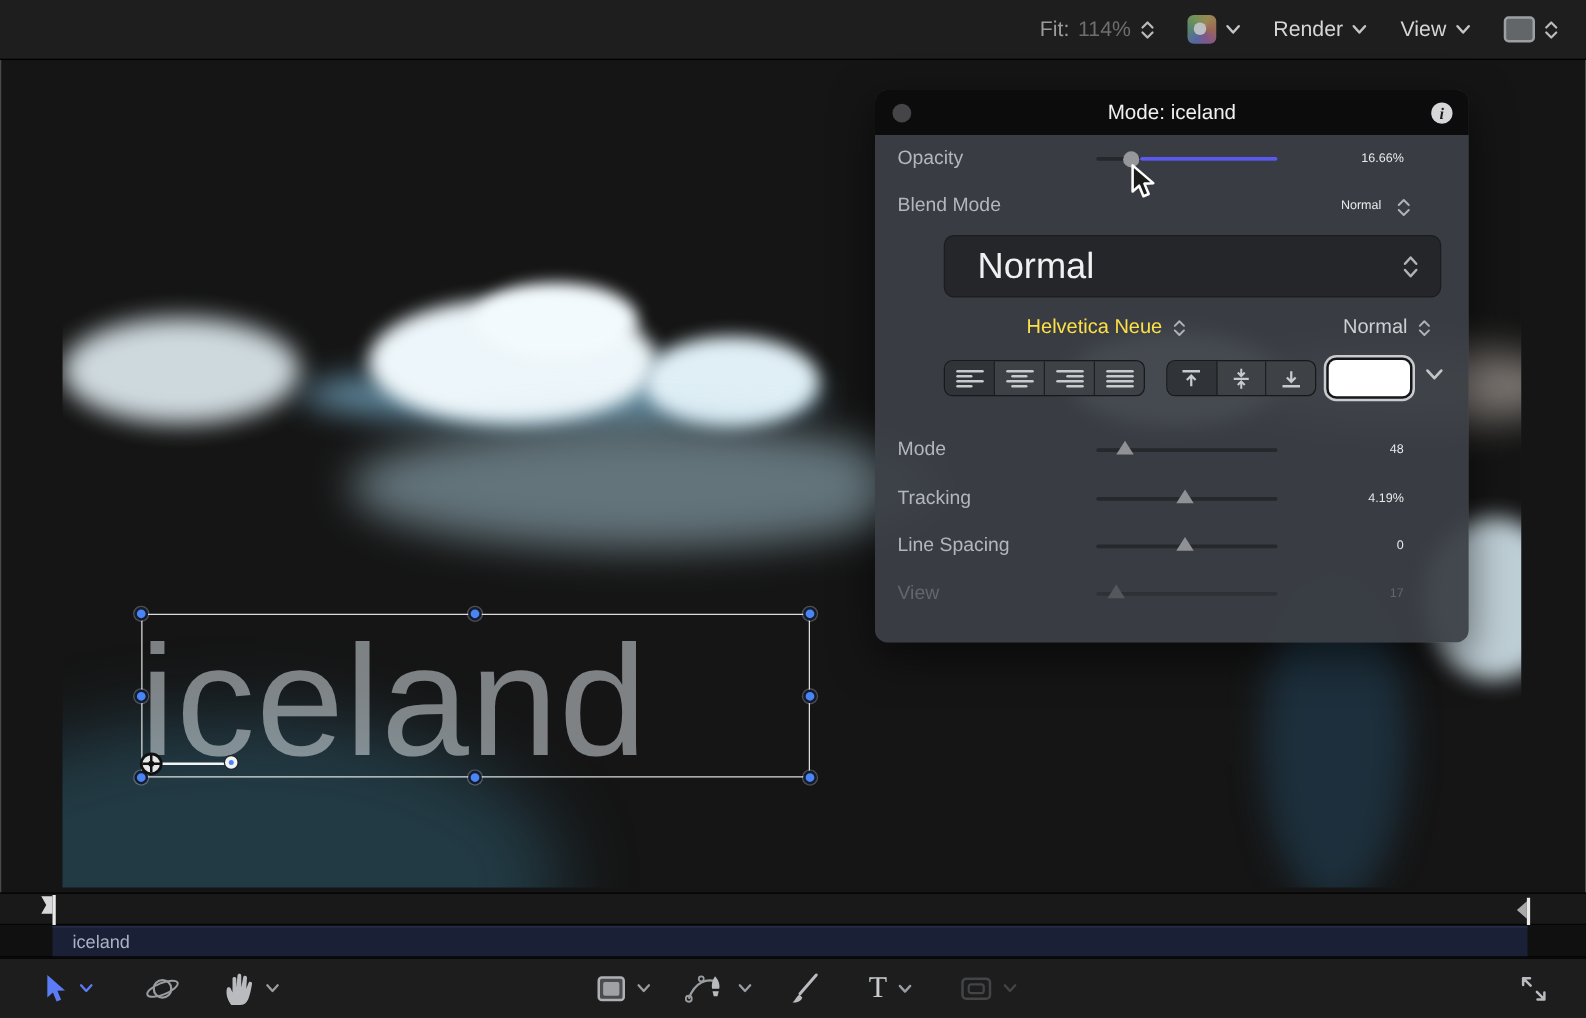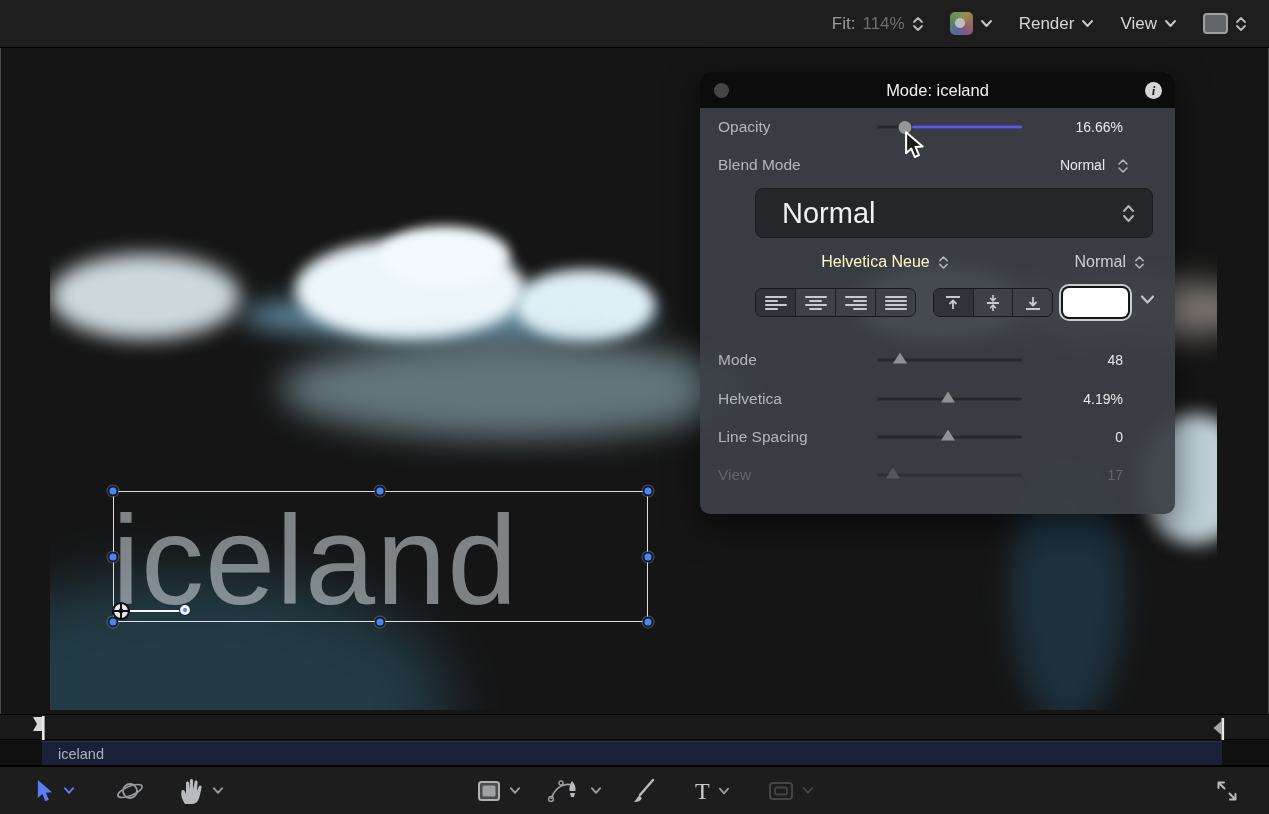--- a/index.html
+++ b/index.html
@@ -53,40 +53,40 @@
     background:#0c0c0d; border-radius:10px 10px 0 0;
     display:flex; align-items:center; justify-content:center; }
   .hud-title { color:#f0f0f1; font-size:16.5px; }
   .hud-close { position:absolute; left:14px; top:11px; width:15px; height:15px;
     border-radius:50%; background:#454548; }
   .hud-info { position:absolute; right:13px; top:10px; width:17px; height:17px;
     border-radius:50%; background:#d7d7d9; color:#1c1c1d;
     font-family:"Liberation Serif", serif; font-style:italic; font-weight:bold;
     font-size:13px; text-align:center; line-height:17px; }
   .hud-label { position:absolute; left:18px; color:#b3b7bb; font-size:15.5px; transform:translateY(-50%); }
-  .hud-value { position:absolute; right:52px; color:#e7e9eb; font-size:14px;
+  .hud-value { position:absolute; right:52px; color:#e7e9eb; font-size:10px;
     transform:translateY(-50%); text-align:center; }
   .dim { color:#63676c !important; }
   .track { position:absolute; left:177px; width:145px; height:3px; background:#26282b;
     border-radius:2px; transform:translateY(-50%); }
   .track .fill { position:absolute; top:0; height:3px; border-radius:2px; background:#5c59ee; }
   .round-thumb { position:absolute; top:50%; width:13px; height:13px; border-radius:50%;
     background:#96979a; transform:translate(-50%,-50%); }
   .tri-thumb { position:absolute; top:-6px; width:0; height:0; transform:translateX(-50%);
     border-left:7px solid transparent; border-right:7px solid transparent;
     border-bottom:11px solid #8f9195; }
   .popup-big { position:absolute; left:55px; top:116px; width:398px; height:50px;
     background:#242629; border-radius:8px; border:1px solid #1a1c1e;
     display:flex; align-items:center; }
   .popup-big .txt { margin-left:26px; font-size:29px; font-weight:300; color:#eef0f1; }
   .popup-big .chev { position:absolute; right:16px; top:14px; }
   .font-row { position:absolute; top:190px; width:100%; }
   .font-family-ctl { position:absolute; left:90px; top:0; width:190px; transform:translateY(-50%);
     display:flex; align-items:center; justify-content:center; gap:8px;
-    color:#fef9c3; font-size:16px; }
+    color:#fde047; font-size:16px; }
   .font-weight-ctl { position:absolute; right:30px; top:0; transform:translateY(-50%);
     display:flex; align-items:center; gap:8px; color:#cdd0d3; font-size:16px; }
   .btn-group { position:absolute; top:216px; height:29px; display:flex;
     border:1px solid #17191b; border-radius:7px; overflow:hidden; background:#3e4246; }
   .bg1 { left:55px; width:161px; }
   .bg2 { left:233px; width:120px; }
   .btn-group .gbtn { flex:1; display:flex; align-items:center; justify-content:center;
     border-right:1px solid #1d1f21; }
   .btn-group .gbtn:last-child { border-right:none; }
   .btn-group .gbtn.sel { background:#303337; }
@@ -320,21 +320,21 @@
           <path d="M2 2.5 L7.5 8.5 L13 2.5" fill="none" stroke="#c4c5c7" stroke-width="2.2" stroke-linecap="round" stroke-linejoin="round"></path>
         </svg>
     </span>
 
     <span class="hud-label" style="top:288px;">Mode</span>
     <div class="track" style="top:288px;">
       <span class="tri-thumb" style="left:16%;"></span>
     </div>
     <span class="hud-value" style="top:288px;">48</span>
 
-    <span class="hud-label" style="top:327px;">Helvetica</span>
+    <span class="hud-label" style="top:327px;">Tracking</span>
     <div class="track" style="top:327px;">
       <span class="tri-thumb" style="left:49%;"></span>
     </div>
     <span class="hud-value" style="top:327px;">4.19%</span>
 
     <span class="hud-label" style="top:365px;">Line Spacing</span>
     <div class="track" style="top:365px;">
       <span class="tri-thumb" style="left:49%;"></span>
     </div>
     <span class="hud-value" style="top:365px;">0</span>

